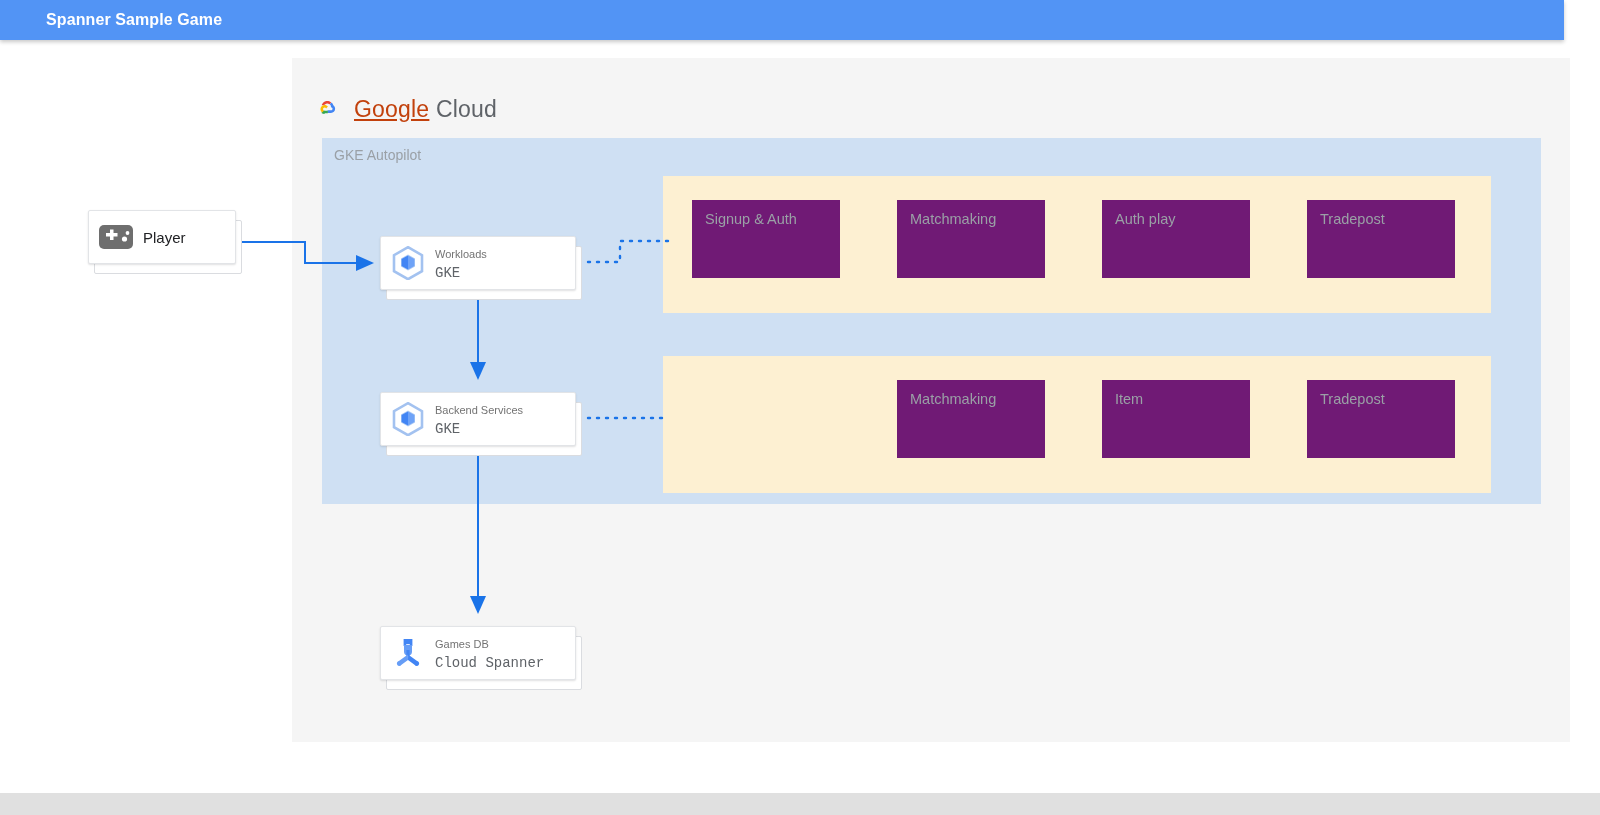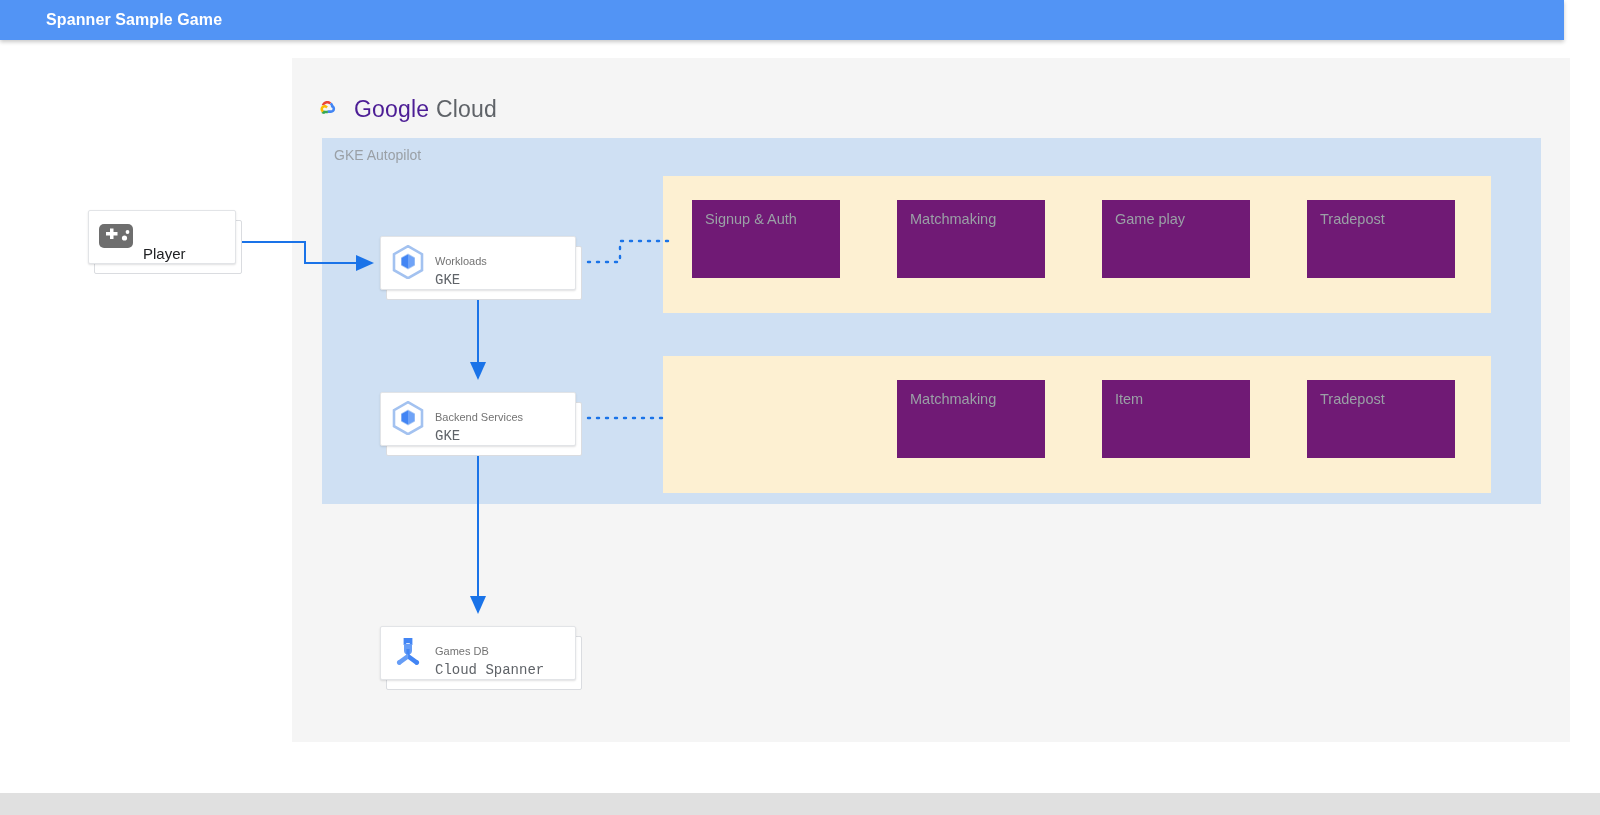--- a/index.html
+++ b/index.html
@@ -35,21 +35,21 @@
     background: #f5f5f5;
   }
 
   
   .gc-logo { position: absolute; left: 18px; top: 35px; display: flex; align-items: center; }
   .gc-mark { width: 32px; height: 32px; display: block; }
   .gc-text {
     margin-left: 12px; font-size: 23px; color: #5f6368;
     font-family: "Liberation Sans", sans-serif; letter-spacing: .2px;
   }
-  .gc-text .g1 { color: #4c1d95; }
+  .gc-text .g1 { color: #c2410c; text-decoration: underline; }
   .gc-text .g2 { color: #5f6368; font-weight: 300; }
 
   
   .gke-region {
     position: absolute; left: 30px; top: 80px; width: 1219px; height: 366px;
     background: #cfe0f3;
   }
   .gke-label {
     position: absolute; left: 12px; top: 9px;
     font-size: 14px; color: #9aa0a6; text-align: right;
@@ -75,21 +75,21 @@
   
   .node { position: absolute; }
   .node .card-back {
     position: absolute; left: 6px; top: 10px; width: 196px; height: 54px;
     background: #ffffff; border: 1px solid #dadce0; border-radius: 2px;
   }
   .node .card {
     position: absolute; left: 0; top: 0; width: 196px; height: 54px;
     background: #ffffff; border: 1px solid #e2e4e7; border-radius: 2px;
     box-shadow: 0 1px 2px rgba(60,64,67,0.16);
-    display: flex; align-items: flex-end;
+    display: flex; align-items: center;
   }
   .node .icon-wrap {
     width: 54px; height: 54px; display: flex;
     align-items: center; justify-content: center; flex: 0 0 54px;
   }
   .node .txt { display: flex; flex-direction: column; justify-content: center; }
   .node .t1 { font-size: 11px; color: #737373; line-height: 19px; }
   .node .t2 { font-size: 14px; color: #5f6368; line-height: 18px; font-family: Liberation Mono, monospace; }
 
   
@@ -134,21 +134,21 @@
       <div class="gke-label">GKE Autopilot</div>
 
       <div class="svc-group row1">
         <div class="svc-box" style="left:29px">
           <span class="lbl">Signup &amp; Auth</span>
         </div>
         <div class="svc-box" style="left:234px">
           <span class="lbl">Matchmaking</span>
         </div>
         <div class="svc-box" style="left:439px">
-          <span class="lbl">Game play</span>
+          <span class="lbl">Auth play</span>
         </div>
         <div class="svc-box" style="left:644px">
           <span class="lbl">Tradepost</span>
         </div>
       </div>
 
       <div class="svc-group row2">
         <div class="svc-box" style="left:234px">
           <span class="lbl">Matchmaking</span>
         </div>

